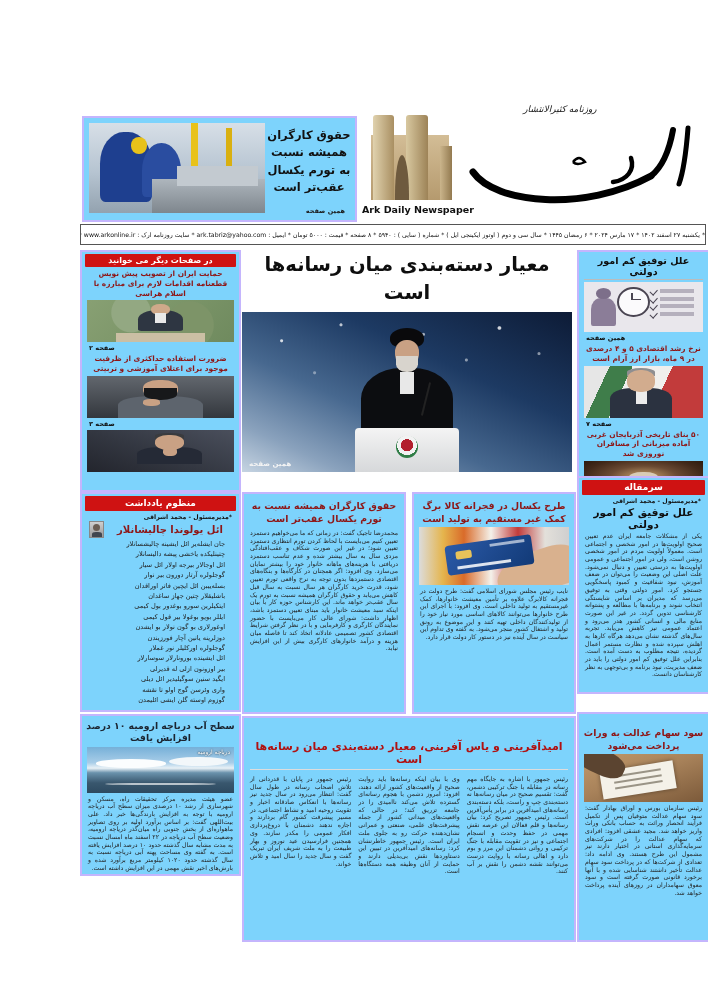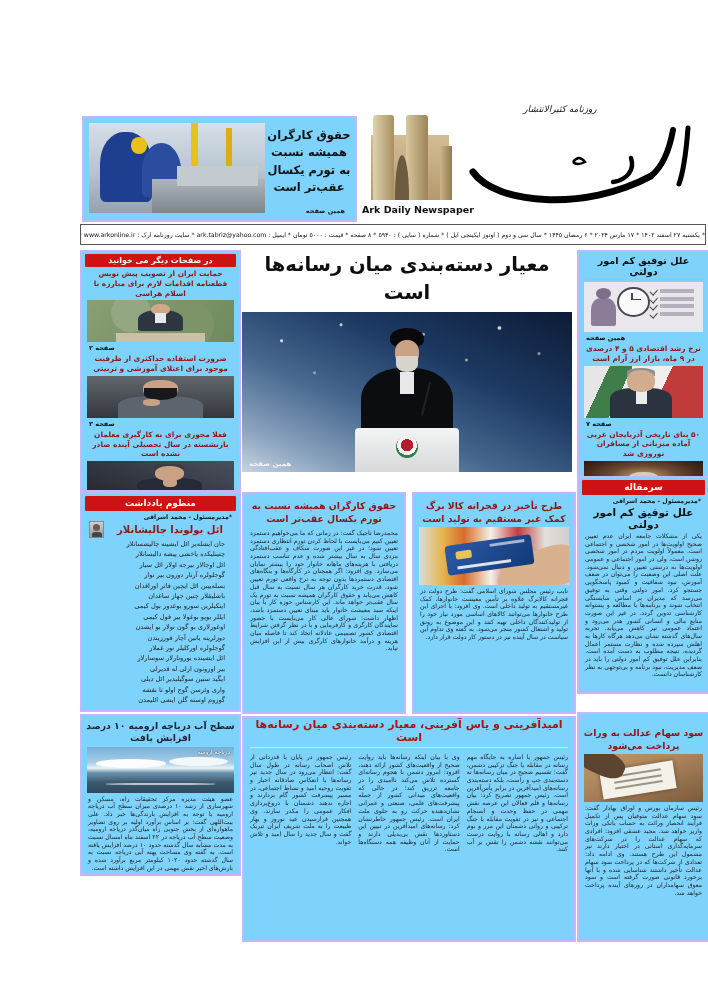--- a/index.html
+++ b/index.html
@@ -164,21 +164,20 @@
 
     <div class="itemtitle">ضرورت استفاده حداکثری از ظرفیت موجود برای اعتلای آموزشی و تربیتی</div>
     <div class="photo beard-photo" style="height:42px;">
       <div class="bd-body"></div>
       <div class="bd-head"></div>
       <div class="bd-beard"></div>
       <div class="bd-hand"></div>
     </div>
     <div class="pgref">صفحه ۳</div>
 
-    <div class="itemtitle">فعلا مجوزی برای به کارگیری معلمان بازنشسته در سال تحصیلی آینده صادر نشده است</div>
     <div class="photo desk-photo" style="height:42px;">
       <div class="dk-body"></div>
       <div class="dk-hair"></div>
       <div class="dk-head"></div>
       <div class="dk-hand"></div>
 
     </div>
 
   </div>
 
@@ -240,34 +239,34 @@
     </div>
     <span class="mp-ref">همین صفحه</span>
   </div>
 
   <div class="box" style="left:242px;top:492px;width:160px;height:218px;">
     <div class="itemtitle" style="font-size:9.3px;margin-top:5px;line-height:1.4;">حقوق کارگران همیشه نسبت به تورم یکسال عقب‌تر است</div>
     <div class="body-txt" style="margin-top:4px;">محمدرضا تاجیک گفت: در زمانی که ما می‌خواهیم دستمزد تعیین کنیم می‌بایست با لحاظ کردن تورم انتظاری دستمزد تعیین شود؛ در غیر این صورت شکاف و عقب‌افتادگی مزدی سال به سال بیشتر شده و عدم تناسب دستمزد دریافتی با هزینه‌های ماهانه خانوار خود را بیشتر نمایان می‌سازد. وی افزود: اگر همچنان در کارگاه‌ها و بنگاه‌های اقتصادی دستمزدها بدون توجه به نرخ واقعی تورم تعیین شود، قدرت خرید کارگران هر سال نسبت به سال قبل کاهش می‌یابد و حقوق کارگران همیشه نسبت به تورم یک سال عقب‌تر خواهد ماند. این کارشناس حوزه کار با بیان اینکه سبد معیشت خانوار باید مبنای تعیین دستمزد باشد، اظهار داشت: شورای عالی کار می‌بایست با حضور نمایندگان کارگری و کارفرمایی و با در نظر گرفتن شرایط اقتصادی کشور تصمیمی عادلانه اتخاذ کند تا فاصله میان هزینه و درآمد خانوارهای کارگری بیش از این افزایش نیابد.</div>
   </div>
 
   <div class="box" style="left:412px;top:492px;width:160px;height:218px;">
-    <div class="itemtitle" style="font-size:9.3px;margin-top:5px;line-height:1.4;">طرح تأخیر در فجرانه کالا برگ کمک غیر مستقیم به تولید است</div>
+    <div class="itemtitle" style="font-size:9.3px;margin-top:5px;line-height:1.4;">طرح یکسال در فجرانه کالا برگ کمک غیر مستقیم به تولید است</div>
     <div class="photo card-photo" style="height:58px;">
       <div class="cp-hand"></div>
       <div class="cp-card">
         <div class="cp-chip"></div>
         <div class="cp-txt"></div>
         <div class="cp-line"></div>
       </div>
     </div>
     <div class="body-txt">نایب رئیس مجلس شورای اسلامی گفت: طرح دولت در فجرانه کالابرگ علاوه بر تأمین معیشت خانوارها، کمک غیرمستقیم به تولید داخلی است. وی افزود: با اجرای این طرح خانوارها می‌توانند کالاهای اساسی مورد نیاز خود را از تولیدکنندگان داخلی تهیه کنند و این موضوع به رونق تولید و اشتغال کشور منجر می‌شود. به گفته وی تداوم این سیاست در سال آینده نیز در دستور کار دولت قرار دارد.</div>
   </div>
 
   <div class="box" style="left:242px;top:716px;width:330px;height:222px;">
-    <div class="rtl" style="text-align:center;font-size:11px;font-weight:bold;color:#b01111;margin:0 6px 3px;border-bottom:0.5px solid #ddd;padding-bottom:3px;">امیدآفرینی و یاس آفرینی، معیار دسته‌بندی میان رسانه‌ها است</div>
+    <div class="rtl" style="text-align:center;font-size:11px;font-weight:bold;color:#b01111;margin:22px 6px 3px;border-bottom:0.5px solid #ddd;padding-bottom:3px;">امیدآفرینی و یاس آفرینی، معیار دسته‌بندی میان رسانه‌ها است</div>
     <div style="display:flex;direction:rtl;gap:7px;padding:2px 6px;">
       <div class="body-txt" style="flex:1;margin:0;">رئیس جمهور با اشاره به جایگاه مهم رسانه در مقابله با جنگ ترکیبی دشمن، گفت: تقسیم صحیح در میان رسانه‌ها نه دسته‌بندی چپ و راست، بلکه دسته‌بندی رسانه‌های امیدآفرین در برابر یأس‌آفرین است. رئیس جمهور تصریح کرد: بیان رسانه‌ها و قلم فعالان این عرصه نقش مهمی در حفظ وحدت و انسجام اجتماعی و نیز در تقویت مقابله با جنگ ترکیبی و روانی دشمنان این مرز و بوم دارد و اهالی رسانه با روایت درست می‌توانند نقشه دشمن را نقش بر آب کنند.</div>
       <div class="body-txt" style="flex:1;margin:0;">وی با بیان اینکه رسانه‌ها باید روایت صحیح از واقعیت‌های کشور ارائه دهند، افزود: امروز دشمن با هجوم رسانه‌ای گسترده تلاش می‌کند ناامیدی را در جامعه تزریق کند؛ در حالی که واقعیت‌های میدانی کشور از جمله پیشرفت‌های علمی، صنعتی و عمرانی نشان‌دهنده حرکت رو به جلوی ملت ایران است. رئیس جمهور خاطرنشان کرد: رسانه‌های امیدآفرین در تبیین این دستاوردها نقش بی‌بدیلی دارند و حمایت از آنان وظیفه همه دستگاه‌ها است.</div>
       <div class="body-txt" style="flex:1;margin:0;">رئیس جمهور در پایان با قدردانی از تلاش اصحاب رسانه در طول سال گفت: انتظار می‌رود در سال جدید نیز رسانه‌ها با انعکاس صادقانه اخبار و تقویت روحیه امید و نشاط اجتماعی، در مسیر پیشرفت کشور گام بردارند و اجازه ندهند دشمنان با دروغ‌پردازی افکار عمومی را مکدر سازند. وی همچنین فرارسیدن عید نوروز و بهار طبیعت را به ملت شریف ایران تبریک گفت و سال جدید را سال امید و تلاش خواند.</div>
     </div>
   </div>
 
   <div class="box" style="left:577px;top:250px;width:129px;height:238px;">
     <div class="rtl" style="text-align:center;font-size:9.6px;font-weight:bold;color:#0e0e0e;margin:3px 5px 2px;border-bottom:0.5px solid #bbb;padding-bottom:2px;">علل توفیق کم امور دولتی</div>
     <div class="gov-graphic" style="height:50px;">

